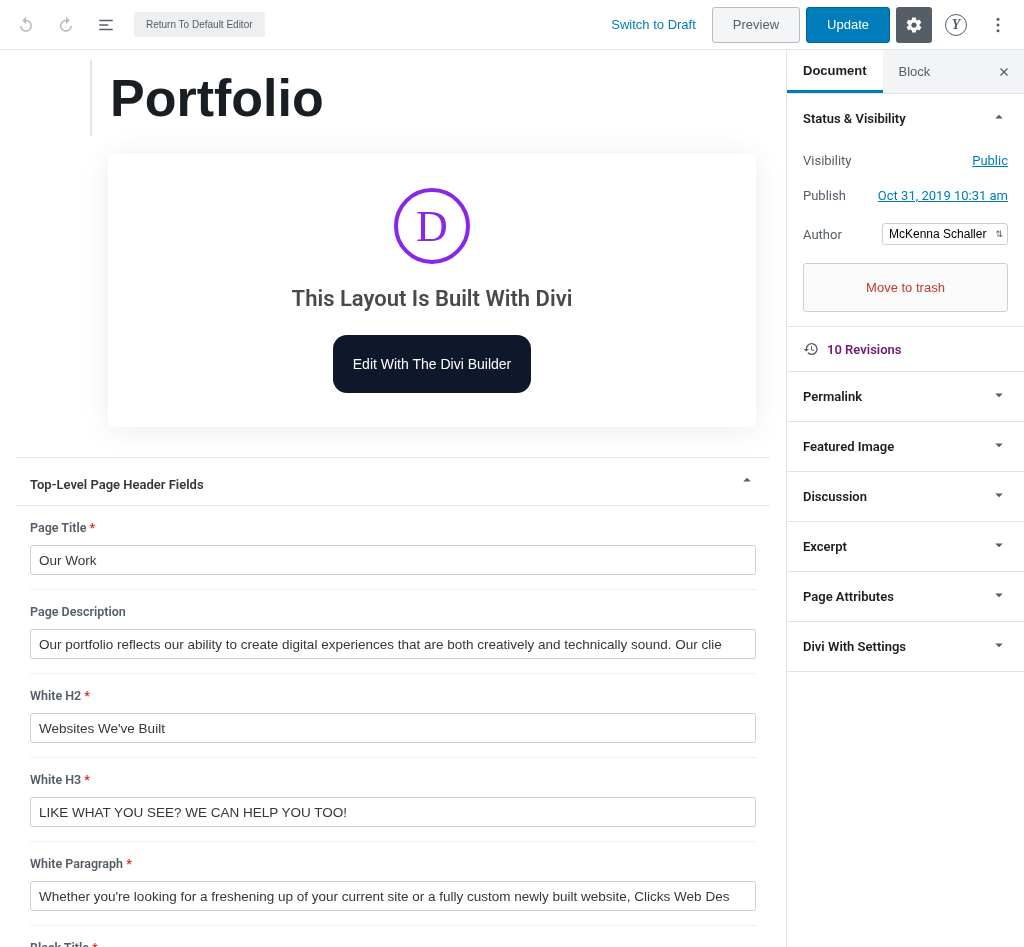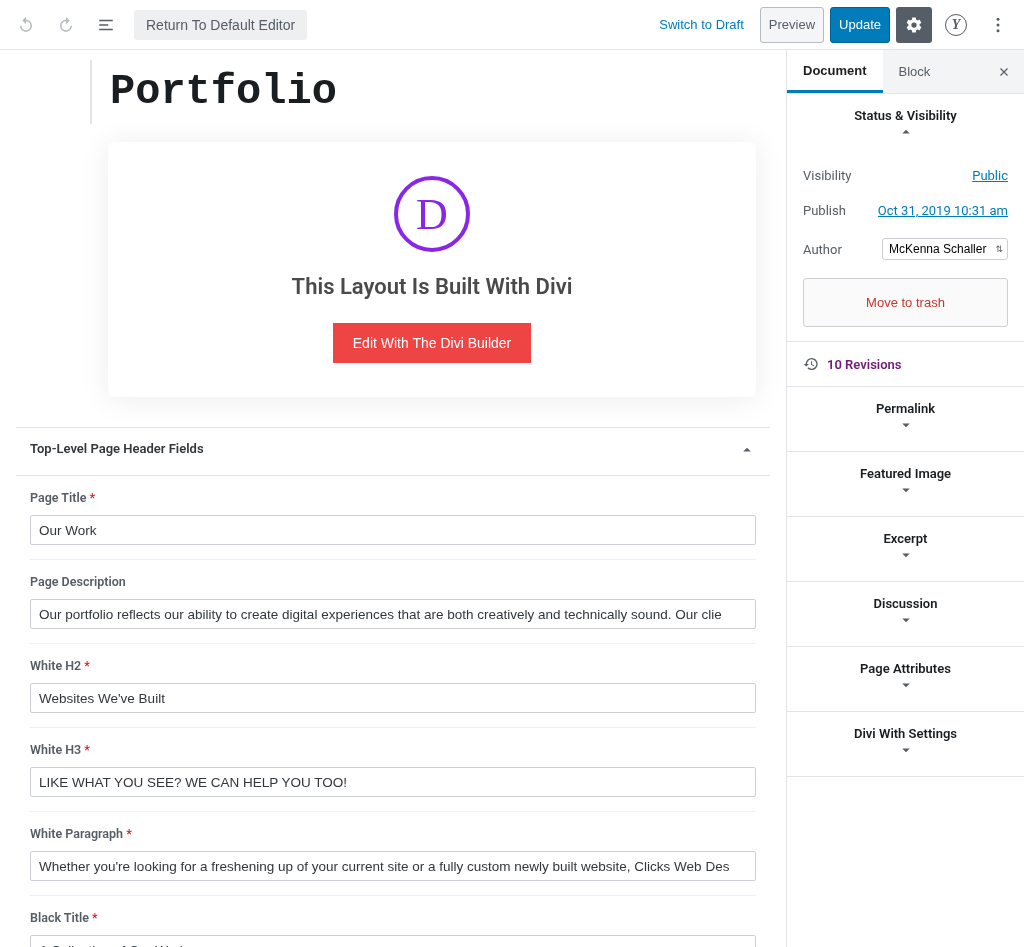--- a/index.html
+++ b/index.html
@@ -31,33 +31,33 @@
   }
   .tb-icon-btn svg { width: 18px; height: 18px; fill: currentColor; }
   .return-btn {
     margin-left: 6px;
     padding: 7px 12px;
     background: #edeff0;
     border: none;
     color: #555d66;
     border-radius: 3px;
     cursor: pointer;
-    font-size: 14px;
+    font-size: 10px;
   }
   .topbar-right { display: flex; gap: 6px; }
   .link-plain {
     color: #007cba;
     background: transparent;
     border: none;
     cursor: pointer;
     font-size: 13px;
     padding: 6px 10px;
   }
   .btn {
-    padding: 7px 8px;
+    padding: 7px 20px;
     border-radius: 3px;
     cursor: pointer;
     font-size: 13px;
   }
   .btn-secondary {
     background: #f3f5f6;
     border: 1px solid #b5bcc2;
     color: #555d66;
   }
   .btn-primary {
@@ -95,23 +95,23 @@
     height: calc(947px - 50px);
   }
   .main {
     flex: 1;
     overflow-y: auto;
     padding-bottom: 40px;
   }
   .title-wrap { padding: 10px 30px 0 90px; }
   .title-border { border-left: 2px solid #e2e4e7; padding-left: 18px; padding-top: 8px; padding-bottom: 8px; }
   h1.page-title {
-    font-family: Liberation Mono, monospace;
+    font-family: Liberation Sans, sans-serif;
     font-weight: 700;
-    font-size: 42px;
+    font-size: 52px;
     color: #191e23;
   }
 
   .divi-card {
     margin: 18px 30px 30px 108px;
     background: #fff;
     border-radius: 6px;
     box-shadow: 0 2px 30px rgba(0,0,0,0.08);
     padding: 34px 20px;
     text-align: center;
@@ -123,33 +123,33 @@
     margin: 0 auto 22px;
     display: flex; align-items: center; justify-content: center;
     color: #8927e6;
     font-family: Georgia, serif;
     font-size: 44px;
     font-weight: 400;
   }
   .divi-text { font-size: 22px; font-weight: 600; color: #4a4a4a; margin-bottom: 24px; }
   .divi-btn {
     display: inline-block;
-    background: #ef4444;
+    background: #0f172a;
     color: #fff;
     border: none;
-    padding: 12px 20px;
-    border-radius: 0;
+    padding: 21px 20px;
+    border-radius: 14px;
     font-size: 14px;
     font-weight: 500;
     cursor: pointer;
   }
 
   .meta-box { margin: 0 16px; border-top: 1px solid #e2e4e7; }
   .meta-header {
-    display: flex; align-items: flex-start; justify-content: space-between;
+    display: flex; align-items: flex-end; justify-content: space-between;
     padding: 13px 14px;
     cursor: pointer;
     border-bottom: 1px solid #e2e4e7;
   }
   .meta-header-title { font-size: 13px; font-weight: 600; color: #32373c; }
   .meta-body { padding: 0 14px 6px; }
   .field { padding: 14px 0; border-bottom: 1px solid #f0f0f0; }
   .field:last-child { border-bottom: none; }
   .field-label { font-size: 12.5px; font-weight: 600; color: #555d66; display: block; margin-bottom: 10px; }
   .req { color: #d22; }
@@ -204,21 +204,20 @@
     font-size: 16px;
   }
 
   .sb-panel {
     border-bottom: 1px solid #e2e4e7;
   }
   .sb-panel-hd {
     display: flex; align-items: center; justify-content: space-between;
     padding: 14px 16px;
     cursor: pointer;
-    flex-direction: column;
   }
   .sb-panel-hd-title { font-size: 13px; font-weight: 600; color: #191e23; }
   .sb-row {
     display: flex; justify-content: space-between; align-items: center;
     padding: 10px 16px;
     font-size: 13px;
     color: #555d66;
     gap: 23px;
   }
   .sb-link { color: #007cba; text-decoration: underline; cursor: pointer; text-align: right;}
@@ -437,29 +436,29 @@
     <div class="sb-panel">
       <div class="sb-panel-hd">
         <span class="sb-panel-hd-title">Featured Image</span>
         <span class="chev"><svg viewBox="0 0 24 24">
               <path d="M7 10l5 5 5-5z"></path>
             </svg></span>
       </div>
     </div>
     <div class="sb-panel">
       <div class="sb-panel-hd">
+        <span class="sb-panel-hd-title">Discussion</span>
+        <span class="chev"><svg viewBox="0 0 24 24">
+              <path d="M7 10l5 5 5-5z"></path>
+            </svg></span>
+      </div>
+    </div>
+    <div class="sb-panel">
+      <div class="sb-panel-hd">
         <span class="sb-panel-hd-title">Excerpt</span>
-        <span class="chev"><svg viewBox="0 0 24 24">
-              <path d="M7 10l5 5 5-5z"></path>
-            </svg></span>
-      </div>
-    </div>
-    <div class="sb-panel">
-      <div class="sb-panel-hd">
-        <span class="sb-panel-hd-title">Discussion</span>
         <span class="chev"><svg viewBox="0 0 24 24">
               <path d="M7 10l5 5 5-5z"></path>
             </svg></span>
       </div>
     </div>
     <div class="sb-panel">
       <div class="sb-panel-hd">
         <span class="sb-panel-hd-title">Page Attributes</span>
         <span class="chev"><svg viewBox="0 0 24 24">
               <path d="M7 10l5 5 5-5z"></path>

